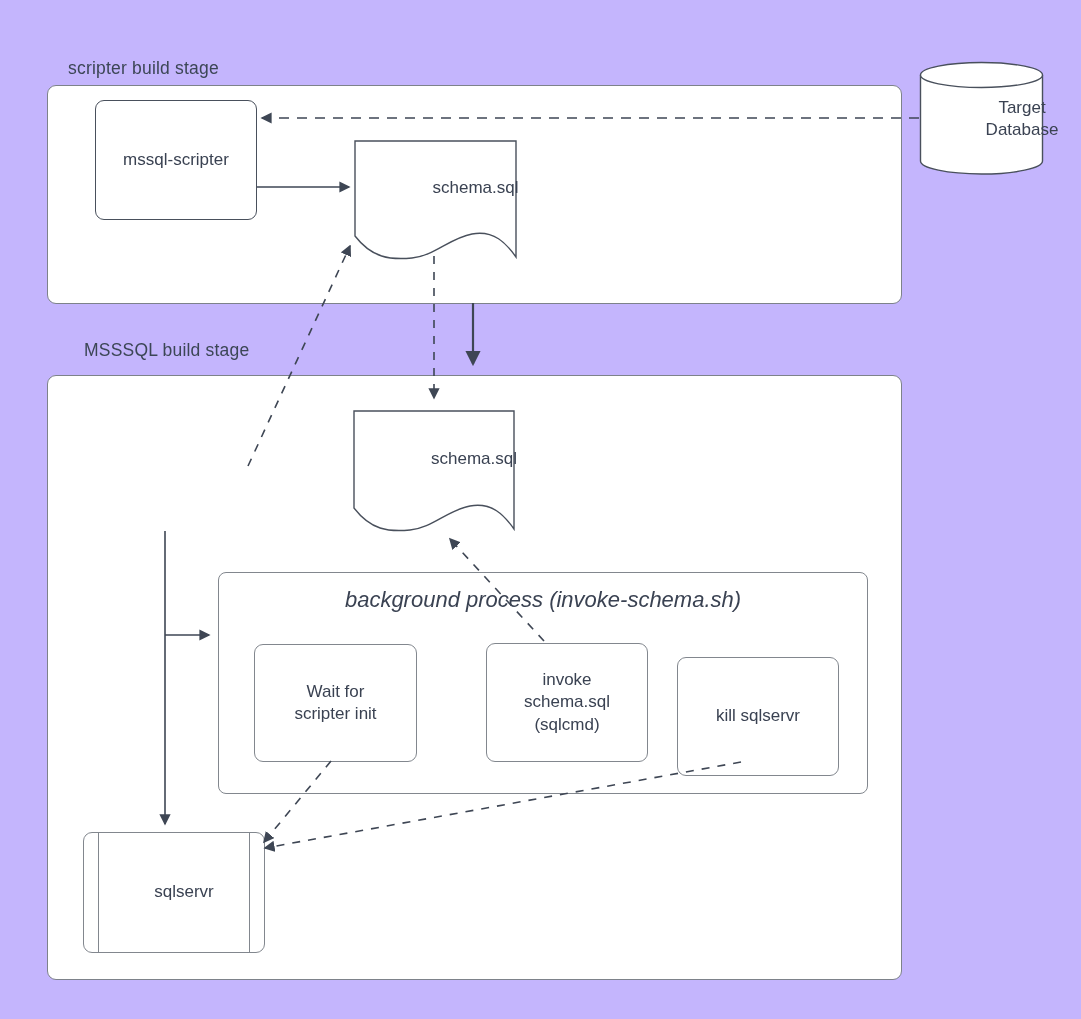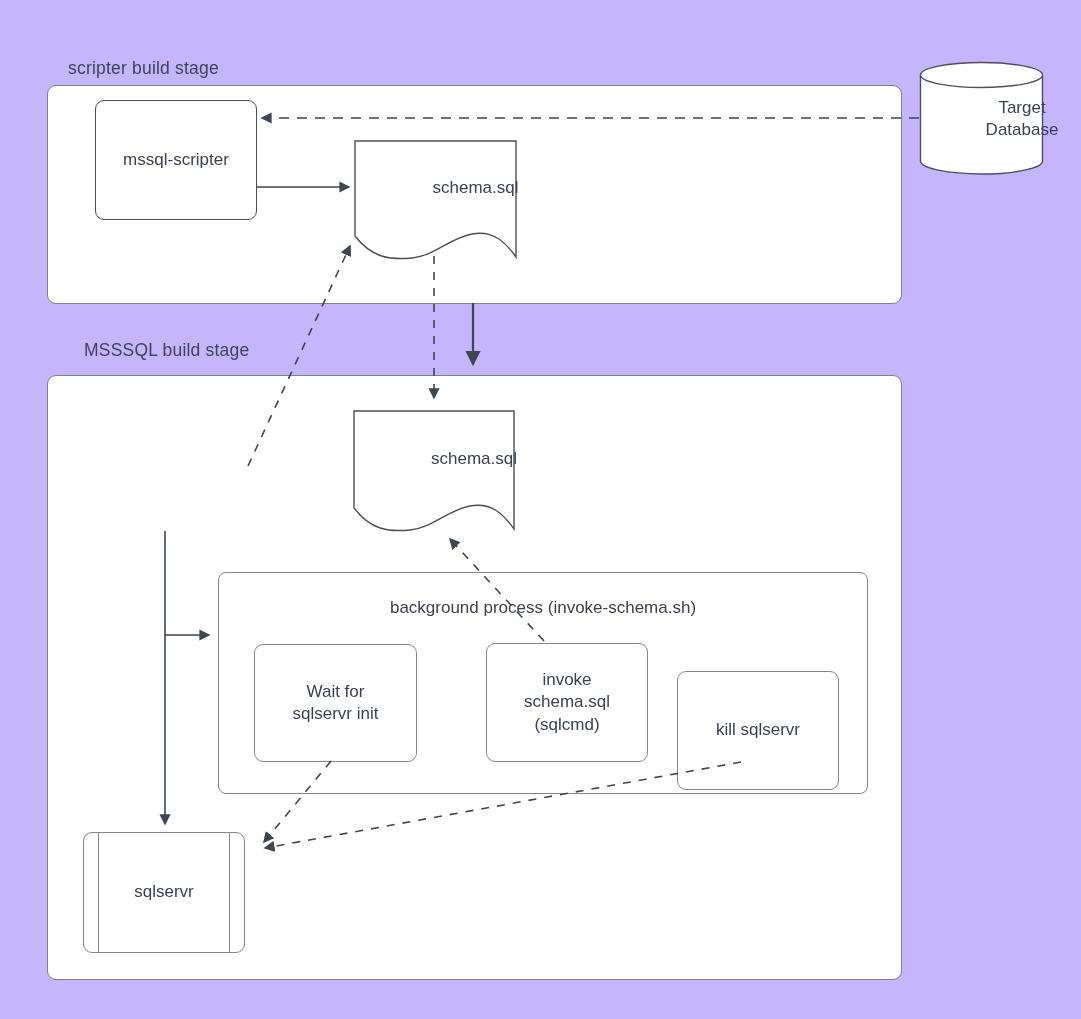--- a/index.html
+++ b/index.html
@@ -16,21 +16,21 @@
   .node{
     position:absolute;background:#ffffff;border:1px solid #82878e;border-radius:9px;
     display:flex;align-items:center;justify-content:center;text-align:center;
     font-size:17px;line-height:1.32;white-space:pre-line;color:#3a4252;
   }
   .node.dark{border-color:#49505c;}
   .group-container{
     position:absolute;background:#ffffff;border:1px solid #82878e;border-radius:8px;
   }
   .group-title{
-    position:absolute;left:0;right:0;top:25px;text-align:center;font-size:17px;color:#3a4252;
+    position:absolute;left:0;right:0;top:14px;text-align:center;font-size:22px;color:#3a4252;font-style:italic;
   }
   .shape-svg{position:absolute;display:block;}
   .shape-label{
     position:absolute;display:flex;align-items:center;justify-content:center;
     text-align:center;font-size:17px;white-space:pre-line;line-height:1.32;color:#3a4252;margin-left:40px;
   }
   .proc-line{position:absolute;top:0;bottom:0;width:1px;background:#82878e;}
   .proc-line.l{left:14px;} .proc-line.r{right:14px;}
   .overlay{position:absolute;left:0;top:0;pointer-events:none;}
 </style>
@@ -46,29 +46,29 @@
   <div class="stage-label" style="left:84px;top:340px;">MSSSQL build stage</div>
 
   <div class="group-container" style="left:218px;top:572px;width:648px;height:220px;">
     <div class="group-title">background process (invoke-schema.sh)</div>
   </div>
 
   <div class="node dark" style="left:95px;top:100px;width:160px;height:118px;">mssql-scripter</div>
 
 
   <div class="node" style="left:254px;top:644px;width:161px;height:116px;">Wait for
-sqlservr init</div>
+scripter init</div>
 
   <div class="node" style="left:486px;top:643px;width:160px;height:117px;">invoke
 schema.sql
 (sqlcmd)</div>
 
-  <div class="node" style="left:677px;top:671px;width:160px;height:117px;">kill sqlservr</div>
+  <div class="node" style="left:677px;top:657px;width:160px;height:117px;">kill sqlservr</div>
 
-  <div class="node" style="left:83px;top:832px;width:160px;height:119px;">
+  <div class="node" style="left:83px;top:832px;width:160px;height:119px;padding-left:20px;">
     <div class="proc-line l"></div>
     <div class="proc-line r"></div>
     <span>sqlservr</span>
   </div>
 
   <svg class="shape-svg" style="left:354px;top:140px;" width="164" height="124" viewBox="0 0 164 124">
     <path d="M1,1 L162,1 L162,117 C152,103 140,90 118,94 C96,98 80,116 58,118 C36,120 18,118 1,96 Z" fill="#ffffff" stroke="#49505c" stroke-width="1.4"></path>
   </svg>
   <div class="shape-label" style="left:354px;top:142px;width:163px;height:92px;">schema.sql</div>
 

